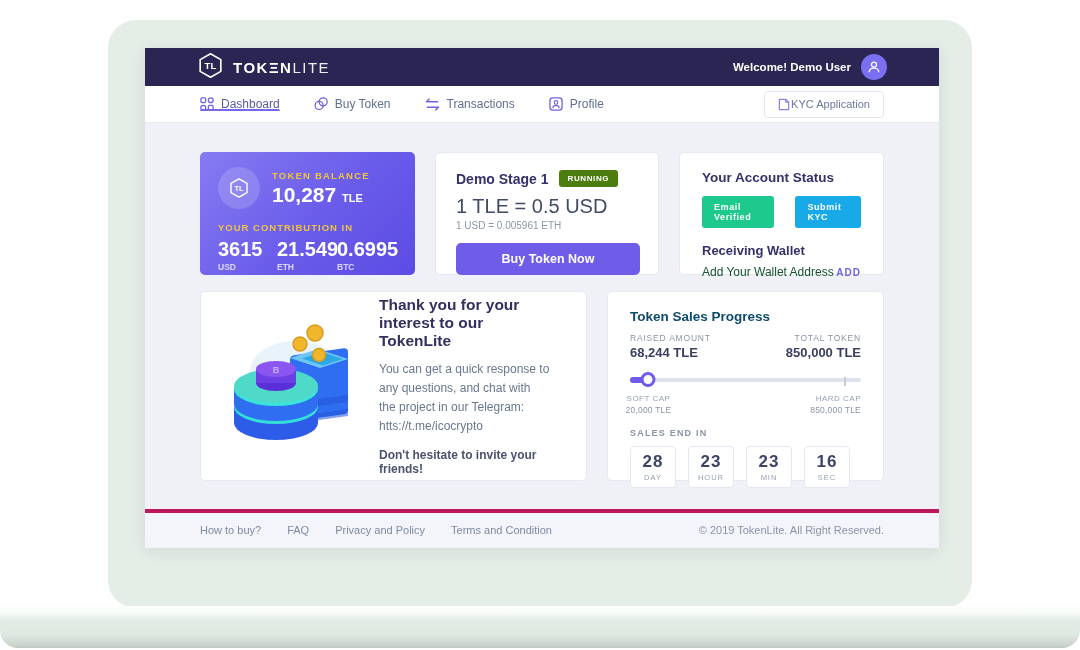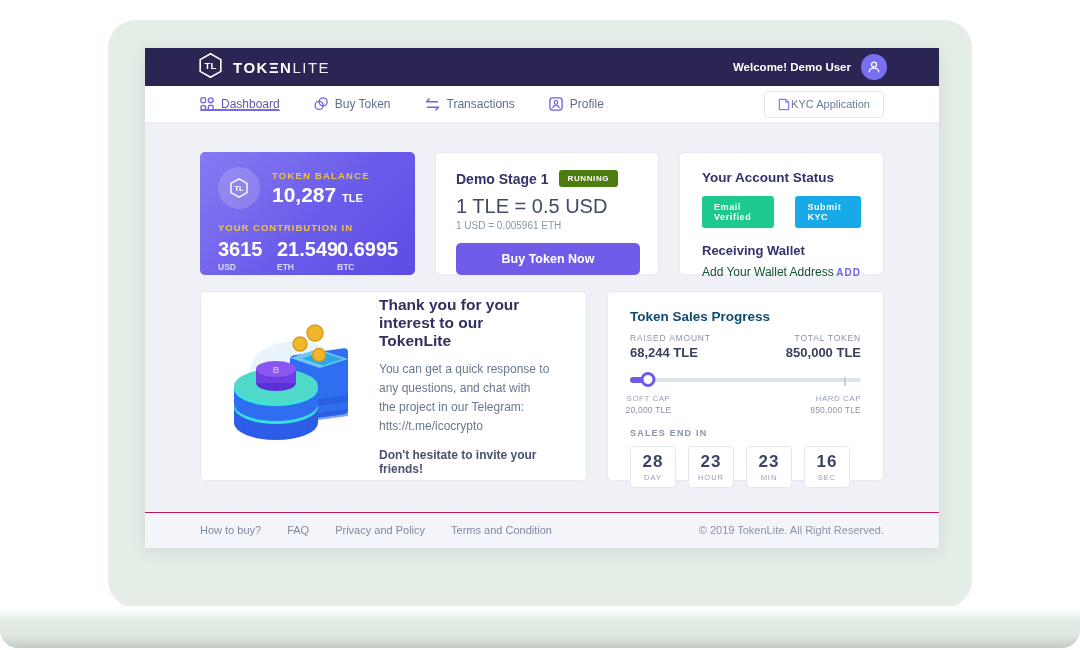--- a/index.html
+++ b/index.html
@@ -115,21 +115,21 @@
   .cap.hard { right:0; text-align:right; }
   .sales-label { font-size:9px; color:#8a94a8; letter-spacing:1.2px; margin-top:12px; font-weight:bold; }
   .count-row { display:flex; gap:12px; margin-top:8px; }
   .count-box { width:46px; height:42px; border:1px solid #e3e7f2; border-radius:4px;
                background:#fff; display:flex; flex-direction:column; align-items:center;
                justify-content:center; }
   .count-box .num { font-size:17px; font-weight:bold; color:#3b4468; letter-spacing:1px; }
   .count-box .unit { font-size:7.5px; color:#97a1b4; letter-spacing:1px; margin-top:1px; }
 
   
-  .footer { margin-top:auto; border-top:1px solid #be185d; padding:11px 55px 12px 55px;
+  .footer { margin-top:auto; border-top:4px solid #be185d; padding:11px 55px 12px 55px;
             display:flex; align-items:center; justify-content:space-between; background:#f4f5fa; }
   .foot-links { display:flex; gap:26px; }
   .foot-link { font-size:11px; color:#7e8aa0; cursor:pointer; }
   .copyright { font-size:11px; color:#8a94a6; }
 </style>
 </head>
 <body>
 
 <div class="stage">
   <div class="bezel"></div>

